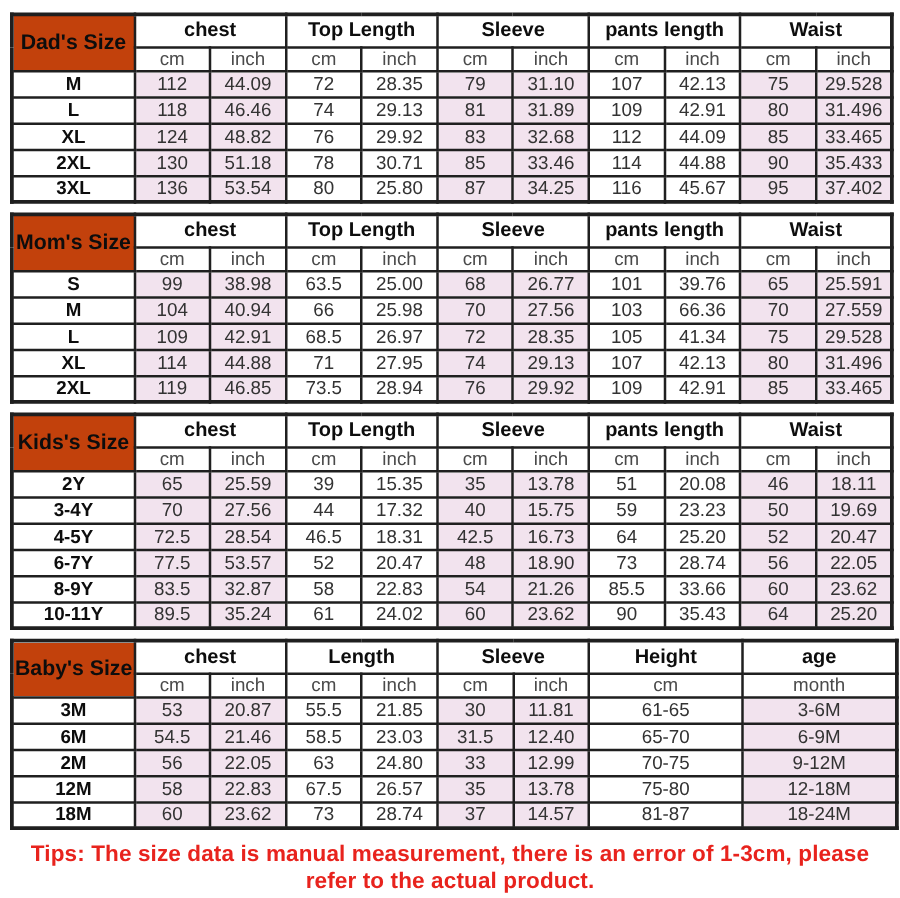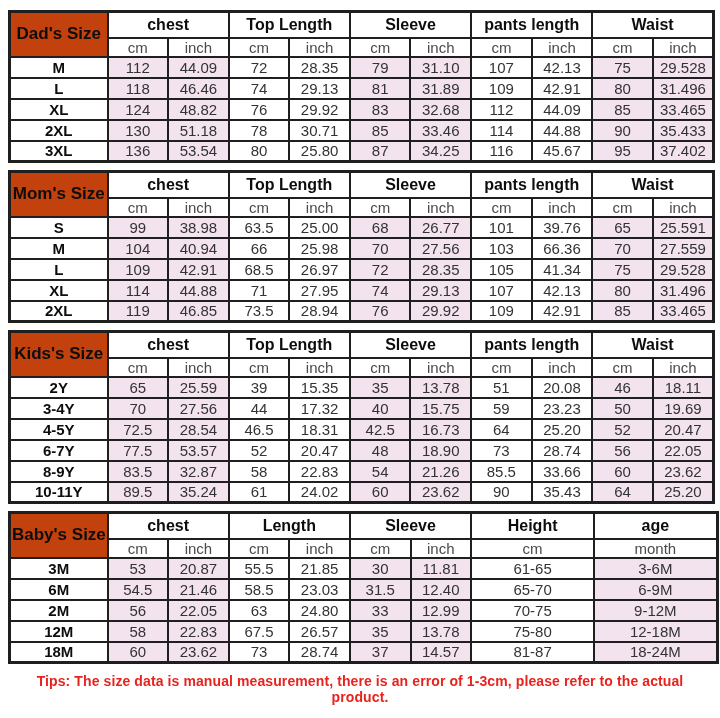--- a/index.html
+++ b/index.html
@@ -54,21 +54,21 @@
     font-size:15px;font-weight:bold;color:var(--heading);
     background:#fff;
   }
   td.value-cell{
     font-size:15px;font-weight:normal;color:var(--text);
   }
   td.shaded{background:var(--shaded);}
   .tips{
     margin-top:9px;
     text-align:center;
-    font-size:14px;
+    font-size:18px;
     font-weight:bold;
     color:var(--tip);
     letter-spacing:0.1px;
   }
 </style>
 </head>
 <body>
 
 <div id="chart-root">
     <table class="size-table">

